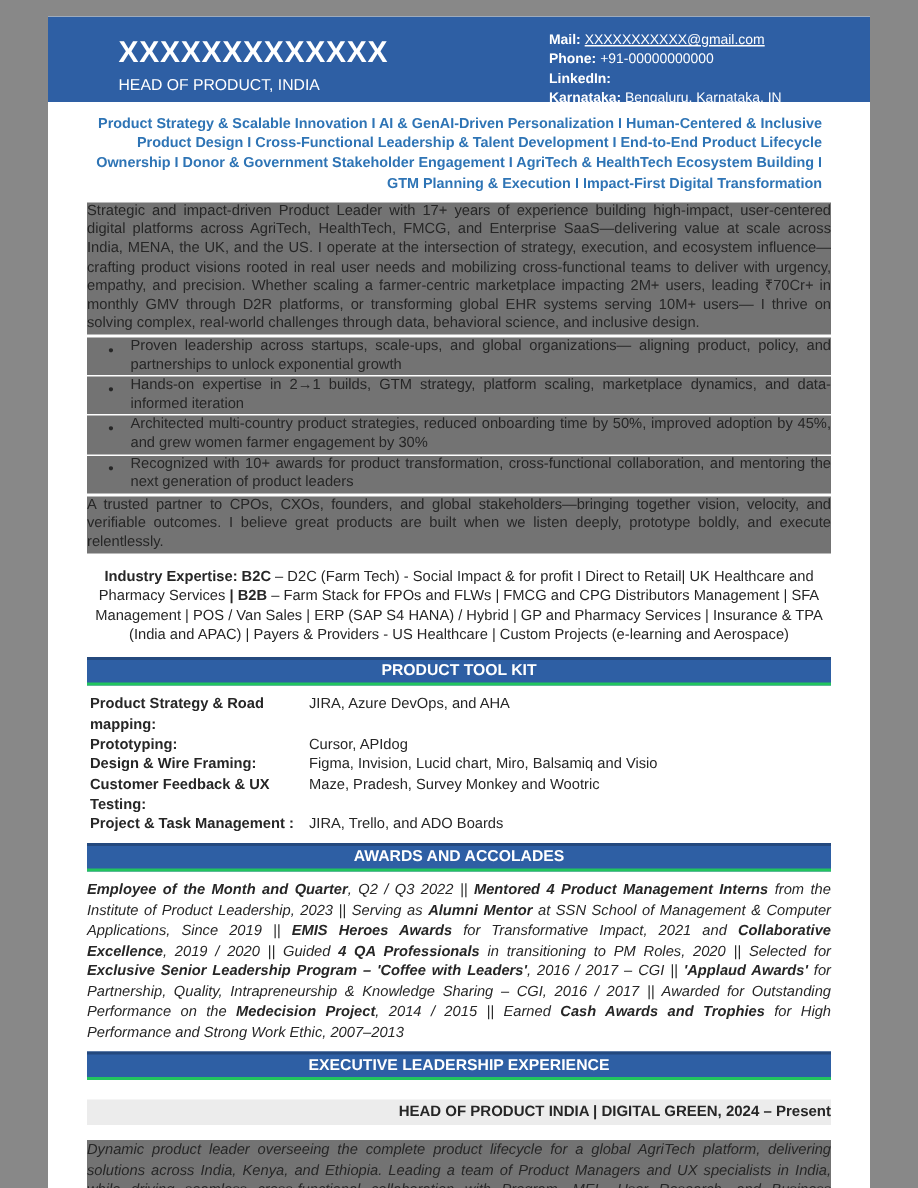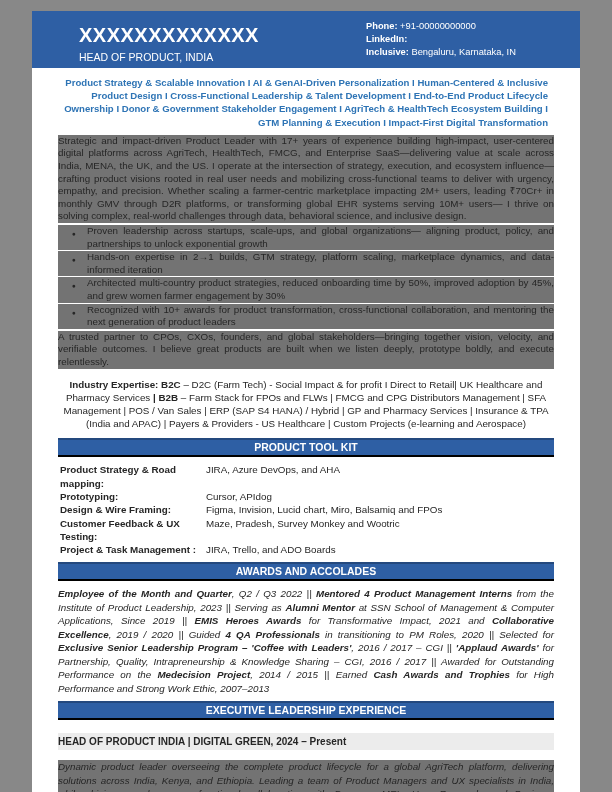--- a/index.html
+++ b/index.html
@@ -55,21 +55,21 @@
     margin:9px 0 8px 0;
     text-align:center;
     font-size:9.8px;line-height:13.2px;
   }
   .seg-b{font-weight:bold;}
   
   .bar{
     margin:6px 0 6px 0;
     background:#2E5FA4;
     border-top:2px solid #24497E;
-    border-bottom:2px solid #000000;
+    border-bottom:2px solid #22c55e;
     color:#fff;
     text-align:center;
     font-size:10.5px;font-weight:bold;
     line-height:13px;
     padding:1px 0;
   }
   
   .toolkit{margin:2px 0 4px 2px;font-size:9.8px;line-height:13.3px;}
   .tk-row{display:flex;justify-content:flex-end;}
   .tk-label{width:146px;font-weight:bold;flex-shrink:0;}
@@ -78,21 +78,21 @@
   .awards{
     margin:4px 0 6px 0;
     font-size:9.8px;line-height:13.5px;
     font-style:italic;
     text-align:justify;
   }
   
   .jobline{
     margin:13px 0 10px 0;
     background:#ECECEC;
-    text-align:left;
+    text-align:right;
     font-size:10px;font-weight:bold;
     padding:3px 0;
   }
   .exp-intro{
     font-style:italic;
     font-size:9.8px;line-height:13.2px;
     text-align:justify;
     margin:10px 0 4px 0;
   }
 </style>
@@ -101,29 +101,33 @@
 
 <div class="page">
 
   <div class="header">
     <div>
       <div class="h-name">XXXXXXXXXXXXX</div>
       <div class="h-title">HEAD OF PRODUCT, INDIA</div>
     </div>
     <div class="h-contact">
       <div>
+        <span class="lbl">Mail:</span>
+        <span class="link">XXXXXXXXXXX@gmail.com</span>
+      </div>
+      <div>
         <span class="lbl">Phone:</span>
         <span>+91-00000000000</span>
       </div>
       <div>
         <span class="lbl">LinkedIn:</span>
         <span></span>
       </div>
       <div>
-        <span class="lbl">Inclusive:</span>
+        <span class="lbl">Karnataka:</span>
         <span>Bengaluru, Karnataka, IN</span>
       </div>
     </div>
   </div>
 
   <div class="main">
 
     <p class="headline">Product Strategy &amp; Scalable Innovation I AI &amp; GenAI-Driven Personalization I Human-Centered &amp; Inclusive Product Design I Cross-Functional Leadership &amp; Talent Development I End-to-End Product Lifecycle Ownership I Donor &amp; Government Stakeholder Engagement I AgriTech &amp; HealthTech Ecosystem Building I GTM Planning &amp; Execution I Impact-First Digital Transformation</p>
 
     <p class="body-p shaded">Strategic and impact-driven Product Leader with 17+ years of experience building high-impact, user-centered digital platforms across AgriTech, HealthTech, FMCG, and Enterprise SaaS—delivering value at scale across India, MENA, the UK, and the US. I operate at the intersection of strategy, execution, and ecosystem influence—crafting product visions rooted in real user needs and mobilizing cross-functional teams to deliver with urgency, empathy, and precision. Whether scaling a farmer-centric marketplace impacting 2M+ users, leading ₹70Cr+ in monthly GMV through D2R platforms, or transforming global EHR systems serving 10M+ users— I thrive on solving complex, real-world challenges through data, behavioral science, and inclusive design.</p>
@@ -142,21 +146,21 @@
       <div class="tk-row">
         <span class="tk-label">Product Strategy &amp; Road mapping:</span>
         <span class="tk-value">JIRA, Azure DevOps, and AHA</span>
       </div>
       <div class="tk-row">
         <span class="tk-label">Prototyping:</span>
         <span class="tk-value">Cursor, APIdog</span>
       </div>
       <div class="tk-row">
         <span class="tk-label">Design &amp; Wire Framing:</span>
-        <span class="tk-value">Figma, Invision, Lucid chart, Miro, Balsamiq and FPOs</span>
+        <span class="tk-value">Figma, Invision, Lucid chart, Miro, Balsamiq and Visio</span>
       </div>
       <div class="tk-row">
         <span class="tk-label">Customer Feedback &amp; UX Testing:</span>
         <span class="tk-value">Maze, Pradesh, Survey Monkey and Wootric</span>
       </div>
       <div class="tk-row">
         <span class="tk-label">Project &amp; Task Management :</span>
         <span class="tk-value">JIRA, Trello, and ADO Boards</span>
       </div>
     </div>

